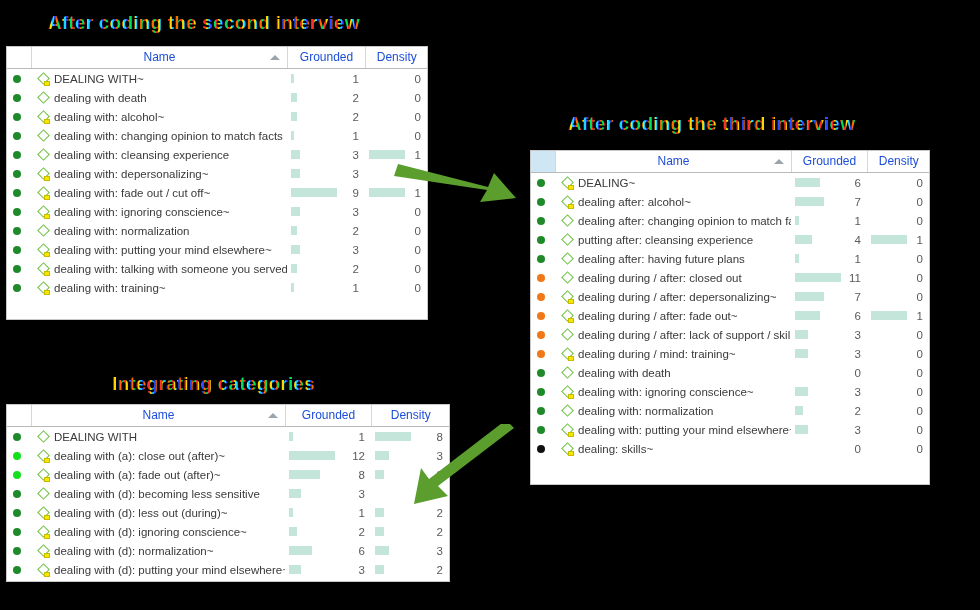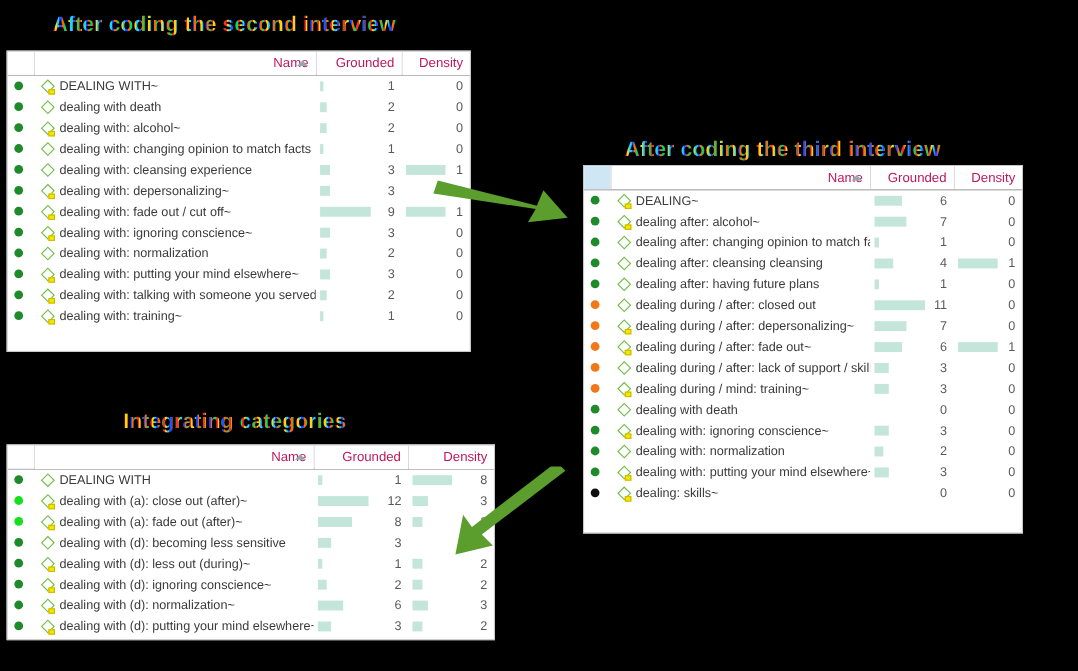--- a/index.html
+++ b/index.html
@@ -51,22 +51,22 @@
     border-collapse: collapse;
     width: 100%;
     table-layout: fixed;
     font-size: 11.5px;
     color: #3b3b3b;
   }
 
   table.grid thead th {
     font-weight: 400;
     font-size: 12px;
-    color: #be185d;
-    text-align: right;
+    color: #1d4ed8;
+    text-align: center;
     padding: 3px 6px 4px 7px;
     background: #ffffff;
     border-bottom: 1px solid #b9b9b9;
     border-right: 1px solid #d6d6d6;
     position: relative;
     height: 18px;
     box-sizing: border-box;
     white-space: nowrap;
   }
   table.grid thead th.col-flag {
@@ -265,21 +265,21 @@
         <tr>
           <td class="c-flag"><span class="dot" style="background: rgb(31, 138, 42);"></span></td>
           <td><span class="codeicon"><span class="dia"></span><span class="memo"></span></span><span class="name-text">dealing with: training~</span></td>
           <td class="num colsep"><span class="bar" style="background: rgb(196, 229, 218); width: 3px;"></span><span class="val">1</span></td>
           <td class="num colsep"><span class="val">0</span></td>
         </tr>
       </tbody>
   </table>
 </div>
 
-<div class="panel-title" style="left:568px; top:126px;">After coding the third interview</div>
+<div class="panel-title" style="left:568px; top:113px;">After coding the third interview</div>
 
 <div class="panel" style="left:530px; top:150px; width:400px; height:335px;">
   <table class="grid">
     <colgroup>
       <col style="width:24px">
         <col>
         <col style="width:76px">
         <col style="width:62px">
     </colgroup>
     <thead>
@@ -308,21 +308,21 @@
           <td class="num colsep"><span class="val">0</span></td>
         </tr>
         <tr>
           <td class="c-flag"><span class="dot" style="background: rgb(31, 138, 42);"></span></td>
           <td><span class="codeicon nomemo"><span class="dia"></span></span><span class="name-text">dealing after: changing opinion to match facts</span></td>
           <td class="num colsep"><span class="bar" style="background: rgb(196, 229, 218); width: 4px;"></span><span class="val">1</span></td>
           <td class="num colsep"><span class="val">0</span></td>
         </tr>
         <tr>
           <td class="c-flag"><span class="dot" style="background: rgb(31, 138, 42);"></span></td>
-          <td><span class="codeicon nomemo"><span class="dia"></span></span><span class="name-text">dealing after: cleansing cleansing</span></td>
+          <td><span class="codeicon nomemo"><span class="dia"></span></span><span class="name-text">putting after: cleansing experience</span></td>
           <td class="num colsep"><span class="bar" style="background: rgb(196, 229, 218); width: 17px;"></span><span class="val">4</span></td>
           <td class="num colsep"><span class="bar" style="background: rgb(196, 229, 218); width: 36px;"></span><span class="val">1</span></td>
         </tr>
         <tr>
           <td class="c-flag"><span class="dot" style="background: rgb(31, 138, 42);"></span></td>
           <td><span class="codeicon nomemo"><span class="dia"></span></span><span class="name-text">dealing after: having future plans</span></td>
           <td class="num colsep"><span class="bar" style="background: rgb(196, 229, 218); width: 4px;"></span><span class="val">1</span></td>
           <td class="num colsep"><span class="val">0</span></td>
         </tr>
         <tr>

